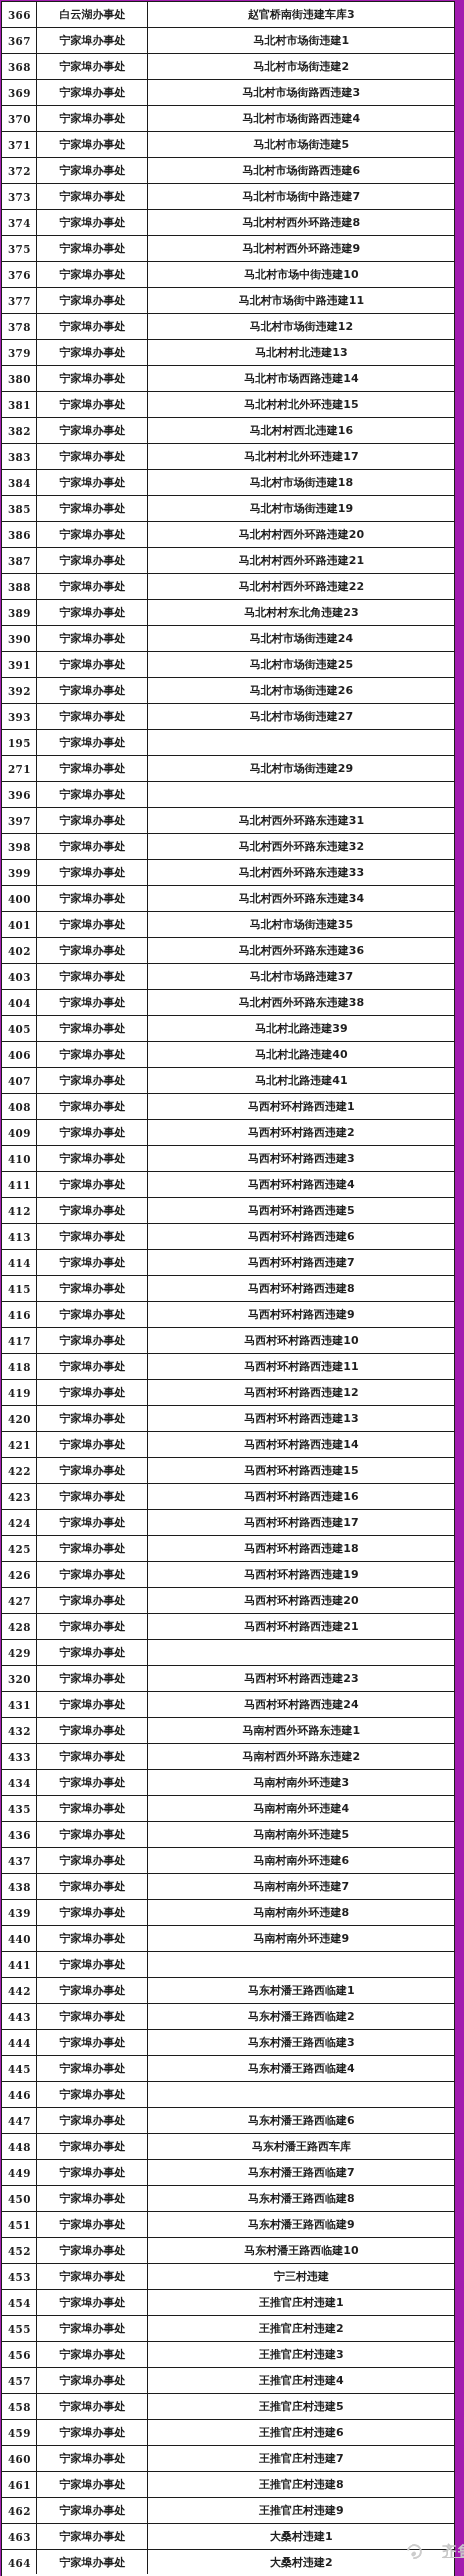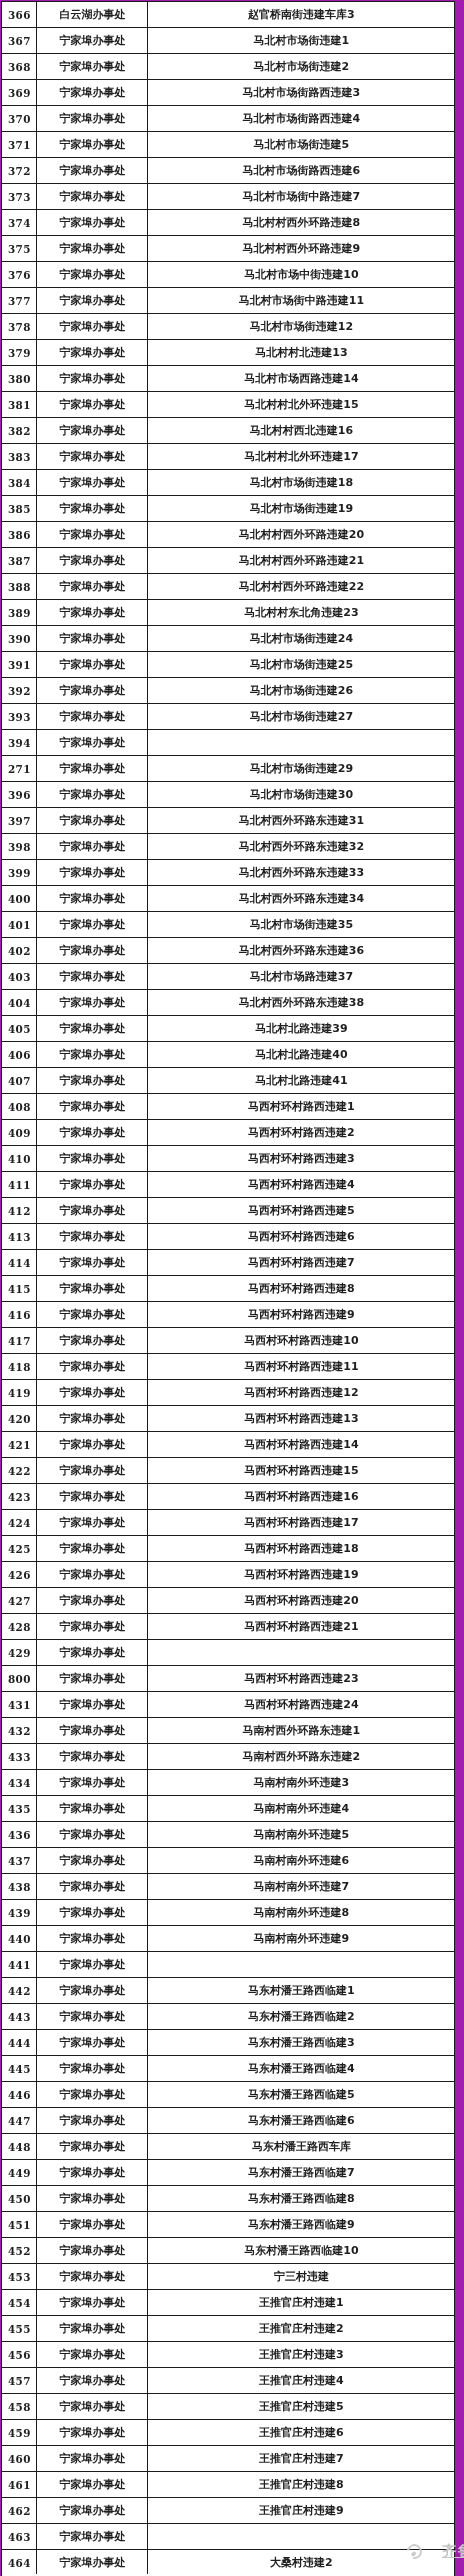--- a/index.html
+++ b/index.html
@@ -273,34 +273,33 @@
     <div class="cell c-name">马北村市场街违建26</div>
   </div>
 
   <div class="trow">
     <div class="cell c-no">393</div>
     <div class="cell c-office">宁家埠办事处</div>
     <div class="cell c-name">马北村市场街违建27</div>
   </div>
 
   <div class="trow">
-    <div class="cell c-no">394</div>
+    <div class="cell c-no">195</div>
     <div class="cell c-office">宁家埠办事处</div>
   </div>
 
   <div class="trow">
     <div class="cell c-no">271</div>
     <div class="cell c-office">宁家埠办事处</div>
     <div class="cell c-name">马北村市场街违建29</div>
   </div>
 
   <div class="trow">
     <div class="cell c-no">396</div>
     <div class="cell c-office">宁家埠办事处</div>
-    <div class="cell c-name">马北村市场街违建30</div>
   </div>
 
   <div class="trow">
     <div class="cell c-no">397</div>
     <div class="cell c-office">宁家埠办事处</div>
     <div class="cell c-name">马北村西外环路东违建31</div>
   </div>
 
   <div class="trow">
     <div class="cell c-no">398</div>
@@ -487,21 +486,21 @@
     <div class="cell c-office">宁家埠办事处</div>
     <div class="cell c-name">马西村环村路西违建21</div>
   </div>
 
   <div class="trow">
     <div class="cell c-no">429</div>
     <div class="cell c-office">宁家埠办事处</div>
   </div>
 
   <div class="trow">
-    <div class="cell c-no">800</div>
+    <div class="cell c-no">320</div>
     <div class="cell c-office">宁家埠办事处</div>
     <div class="cell c-name">马西村环村路西违建23</div>
   </div>
 
   <div class="trow">
     <div class="cell c-no">431</div>
     <div class="cell c-office">宁家埠办事处</div>
     <div class="cell c-name">马西村环村路西违建24</div>
   </div>
 
@@ -584,21 +583,20 @@
 
   <div class="trow">
     <div class="cell c-no">445</div>
     <div class="cell c-office">宁家埠办事处</div>
     <div class="cell c-name">马东村潘王路西临建4</div>
   </div>
 
   <div class="trow">
     <div class="cell c-no">446</div>
     <div class="cell c-office">宁家埠办事处</div>
-    <div class="cell c-name">马东村潘王路西临建5</div>
   </div>
 
   <div class="trow">
     <div class="cell c-no">447</div>
     <div class="cell c-office">宁家埠办事处</div>
     <div class="cell c-name">马东村潘王路西临建6</div>
   </div>
 
   <div class="trow">
     <div class="cell c-no">448</div>
@@ -686,20 +684,21 @@
 
   <div class="trow">
     <div class="cell c-no">462</div>
     <div class="cell c-office">宁家埠办事处</div>
     <div class="cell c-name">王推官庄村违建9</div>
   </div>
 
   <div class="trow">
     <div class="cell c-no">463</div>
     <div class="cell c-office">宁家埠办事处</div>
+    <div class="cell c-name">大桑村违建1</div>
   </div>
 
   <div class="trow">
     <div class="cell c-no">464</div>
     <div class="cell c-office">宁家埠办事处</div>
     <div class="cell c-name">大桑村违建2</div>
   </div>
 
   <div class="trow">
     <div class="cell c-no">465</div>

